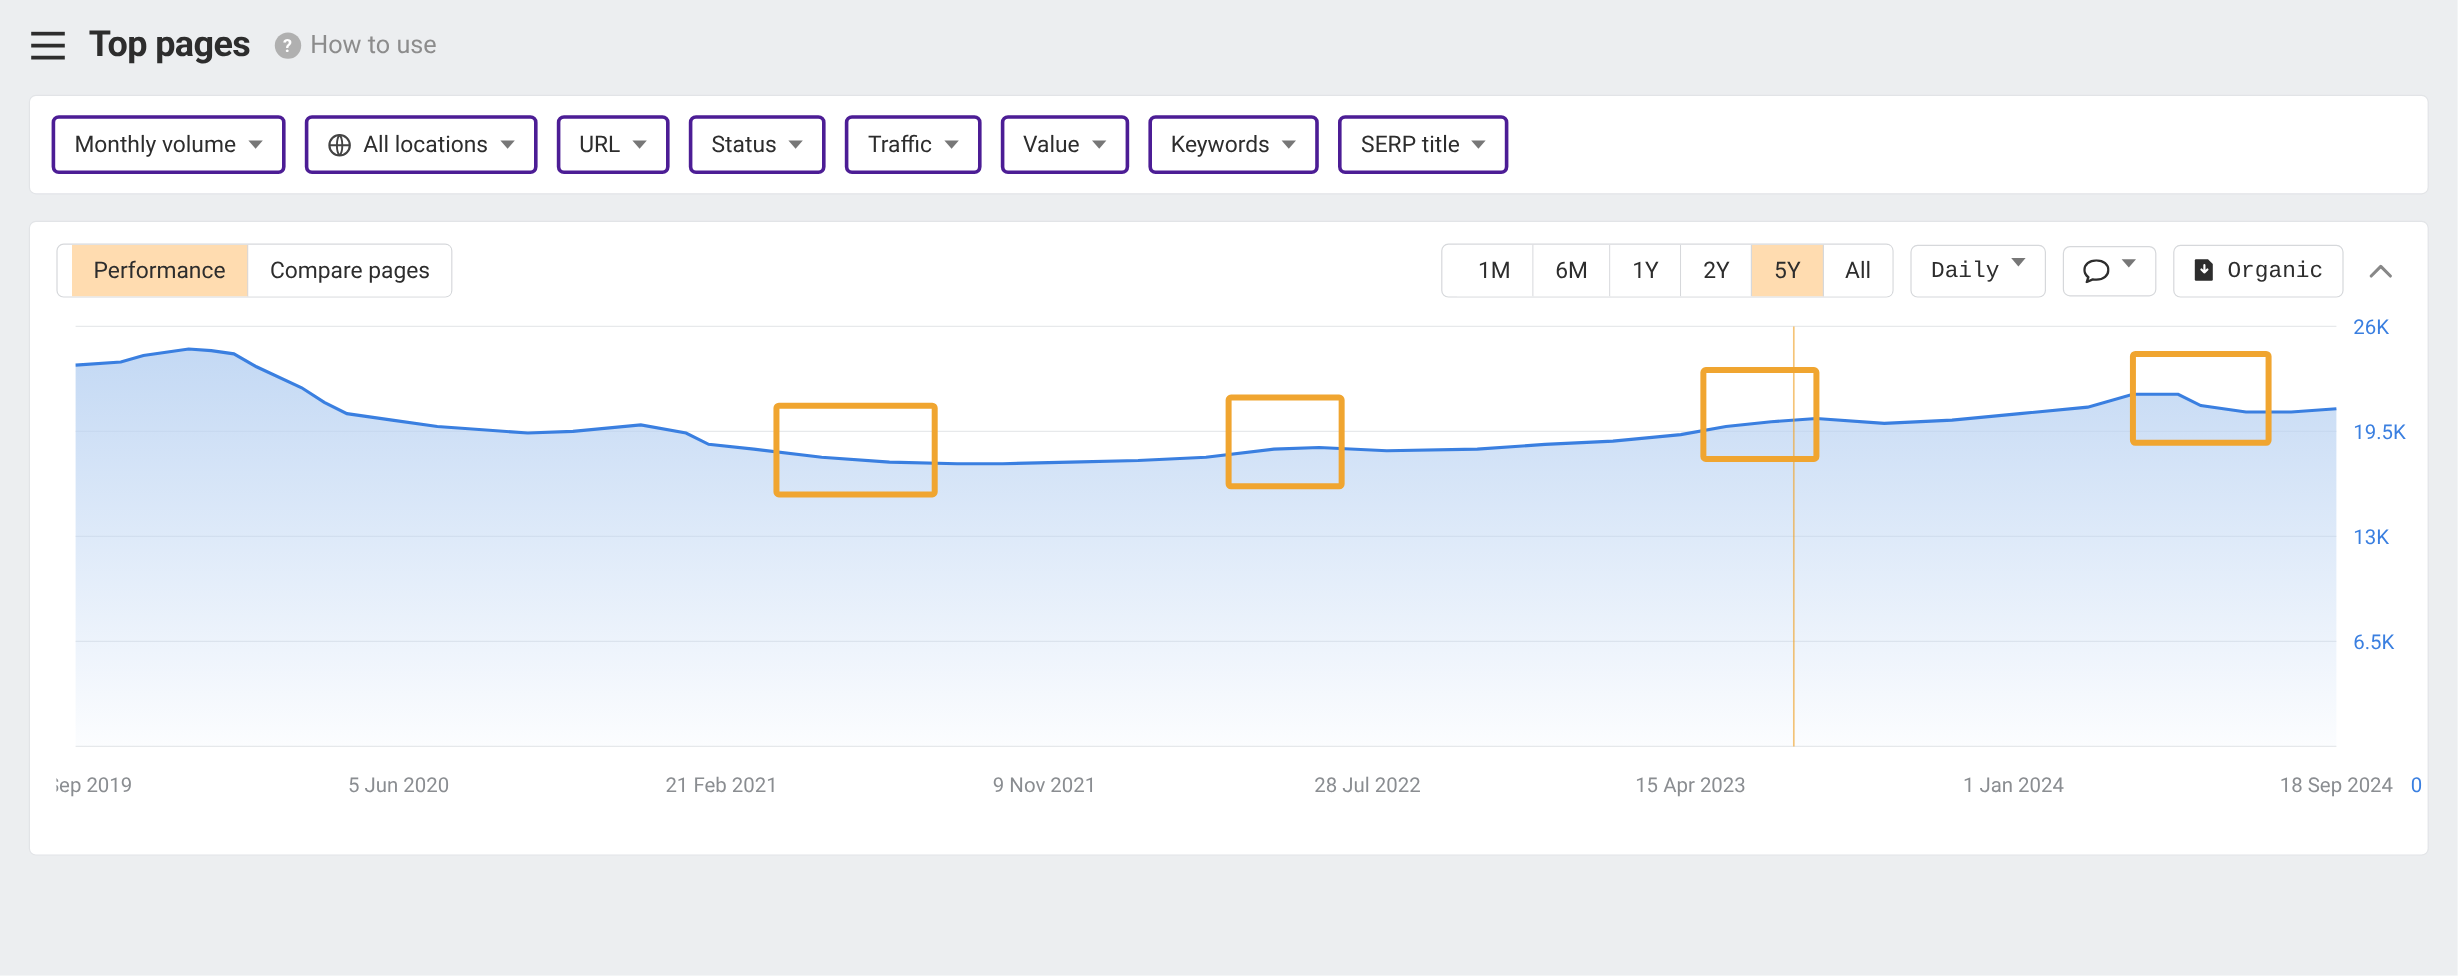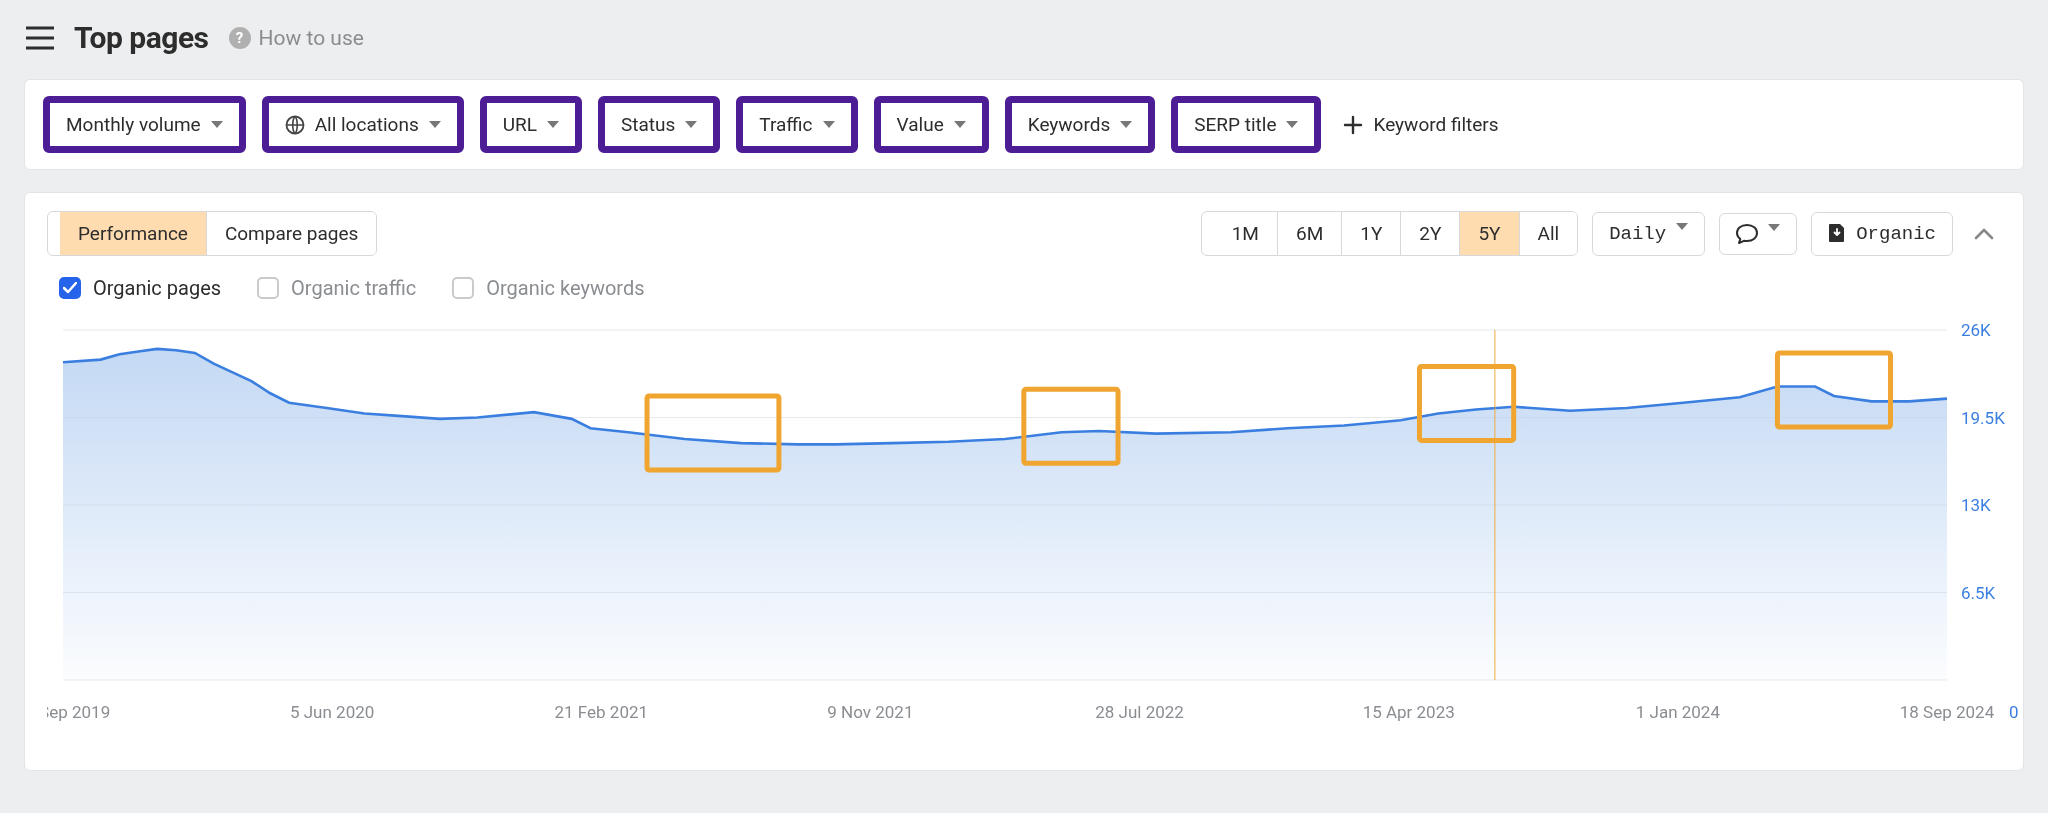--- a/index.html
+++ b/index.html
@@ -26,21 +26,21 @@
   .help-icon-circle { width:22px; height:22px; border-radius:50%; background:#b0b0b0; color:#fff; display:flex; align-items:center; justify-content:center; font-size:15px; font-weight:700;}
   
   .panel {
     background:#fff;
     border:1px solid #e2e4e7;
     border-radius:6px;
     margin: 0 24px 22px 24px;
   }
   .filters-panel { padding: 16px 18px; display:flex; gap:16px; align-items:center; flex-wrap:wrap;}
   .fbtn {
-    border:7px solid #4c1d95;
+    border:3px solid #4c1d95;
     background:#fff;
     border-radius:6px;
     padding: 10px 16px;
     font-size:19px;
     color:#2d2d2d;
     display:flex;
     align-items:center;
     gap:10px;
     cursor:pointer;
   }
@@ -129,28 +129,20 @@
     <span>Value</span>
     <span class="caret-down"></span>
   </div>
   <div class="fbtn">
     <span>Keywords</span>
     <span class="caret-down"></span>
   </div>
   <div class="fbtn">
     <span>SERP title</span>
     <span class="caret-down"></span>
-  </div>
-  <div class="kw-filters">
-    <span class="plus-icon">
-      <svg width="20" height="20" viewBox="0 0 20 20">
-          <path d="M10 2v16M2 10h16" stroke="#2d2d2d" stroke-width="2.4" stroke-linecap="round"></path>
-        </svg>
-    </span>
-    <span>Keyword filters</span>
   </div>
 </div>
 
 <div class="panel chart-panel">
   <div class="chart-topbar">
     <div class="seggroup">
       <div class="seg active">Performance</div>
       <div class="seg">Compare pages</div>
     </div>
     <div class="rightcontrols">
@@ -180,42 +172,20 @@
         <span>Organic</span>
       </div>
       <div class="collapse-btn">
         <svg width="20" height="14" viewBox="0 0 20 14">
             <path d="M2 11l8-8 8 8" fill="none" stroke="#888" stroke-width="2.6" stroke-linecap="round" stroke-linejoin="round"></path>
           </svg>
       </div>
     </div>
   </div>
 
-  <div class="checkrow">
-    <div class="cb checked">
-      <span class="box">
-        <svg width="14" height="12" viewBox="0 0 14 12">
-            <path d="M1 6l4 4 8-9" stroke="#fff" stroke-width="2.5" fill="none" stroke-linecap="round" stroke-linejoin="round"></path>
-          </svg>
-      </span>
-      <span>Organic pages</span>
-    </div>
-    <div class="cb muted">
-      <span class="box">
-        
-      </span>
-      <span>Organic traffic</span>
-    </div>
-    <div class="cb muted">
-      <span class="box">
-        
-      </span>
-      <span>Organic keywords</span>
-    </div>
-  </div>
 
   <div class="chart-wrap">
     <svg class="chart" id="chartsvg" width="1980" height="420" viewBox="0 0 1980 420">
       <defs>
         <linearGradient id="areagrad" x1="0" y1="0" x2="0" y2="1">
           <stop offset="0%" stop-color="#b9d2f2" stop-opacity="0.85"></stop>
           <stop offset="100%" stop-color="#b9d2f2" stop-opacity="0.05"></stop>
         </linearGradient>
       </defs>
 

